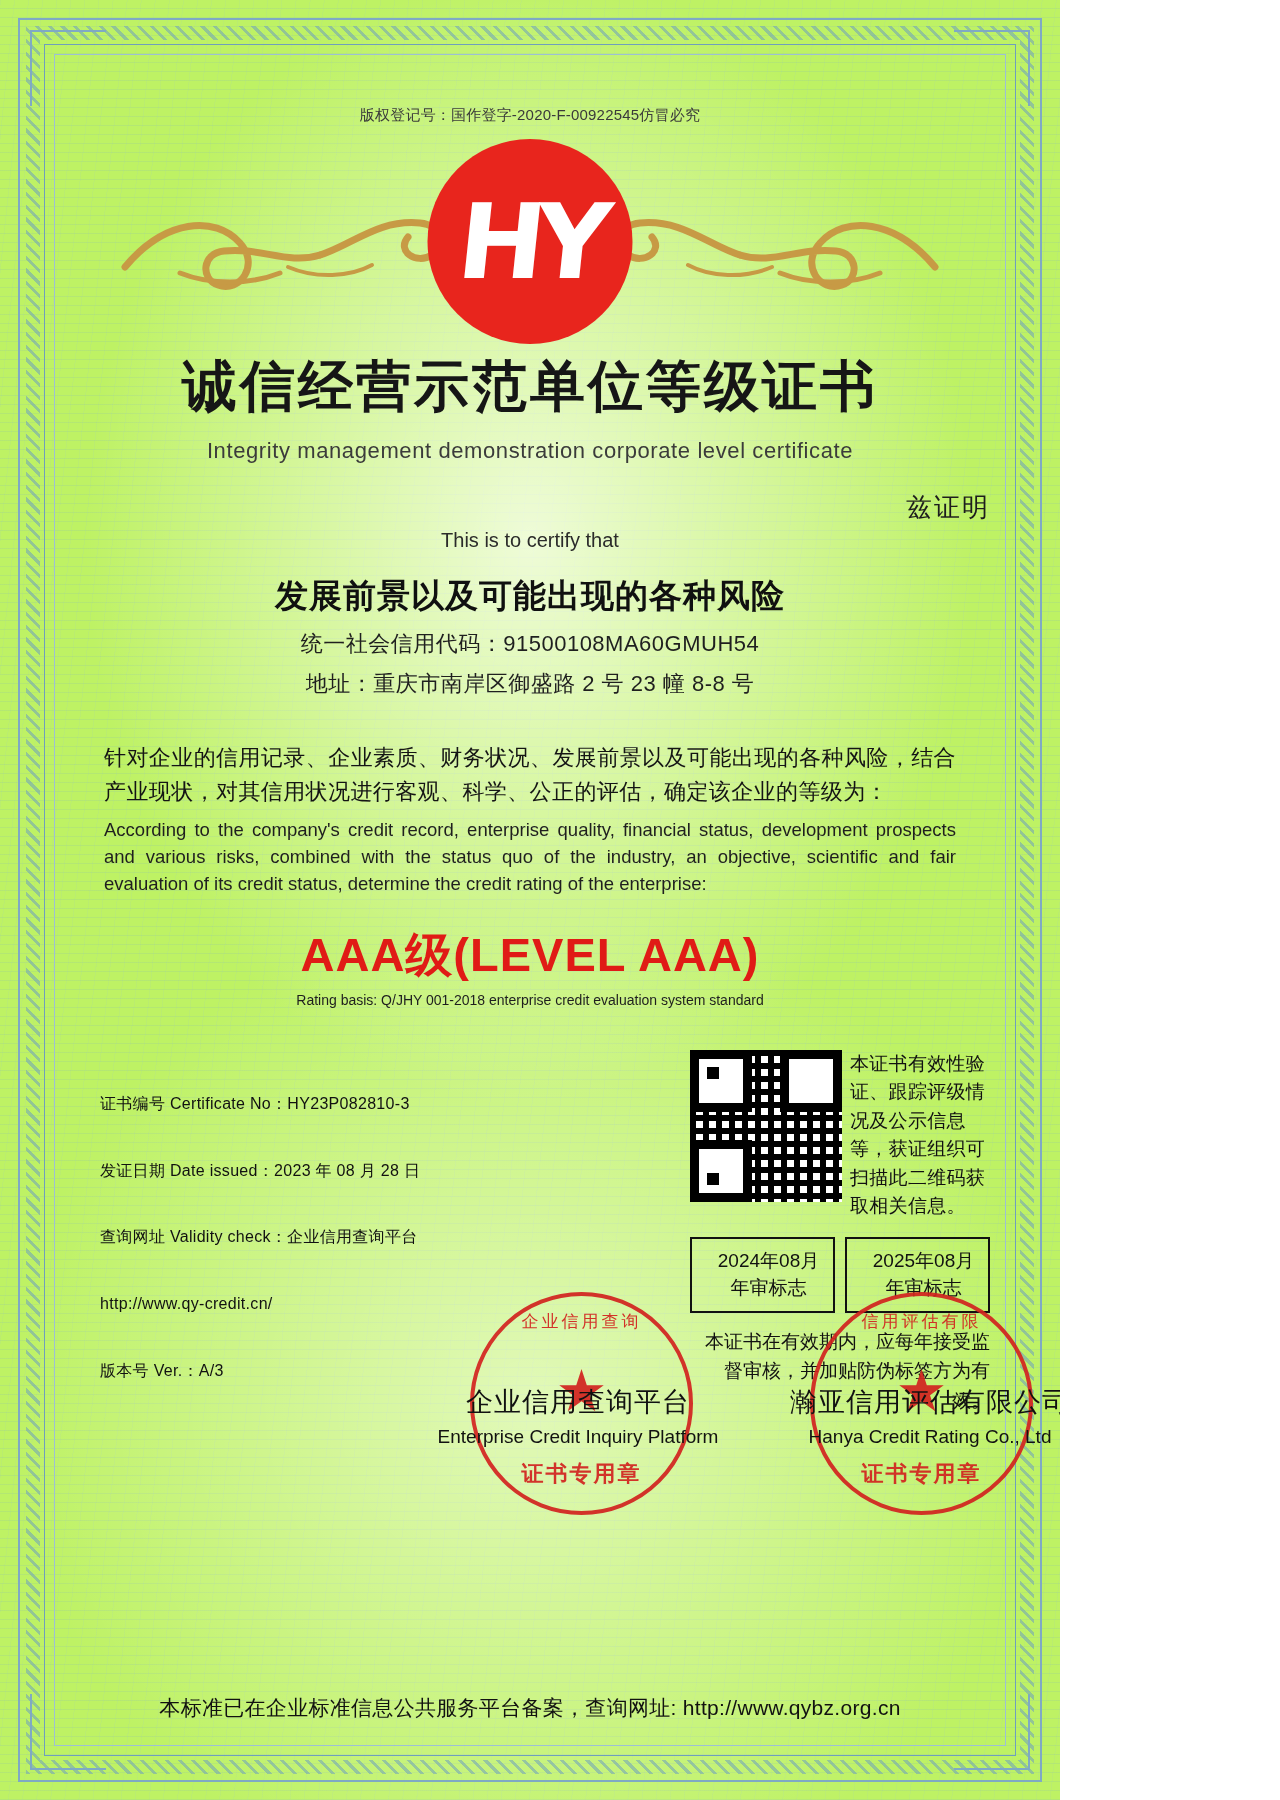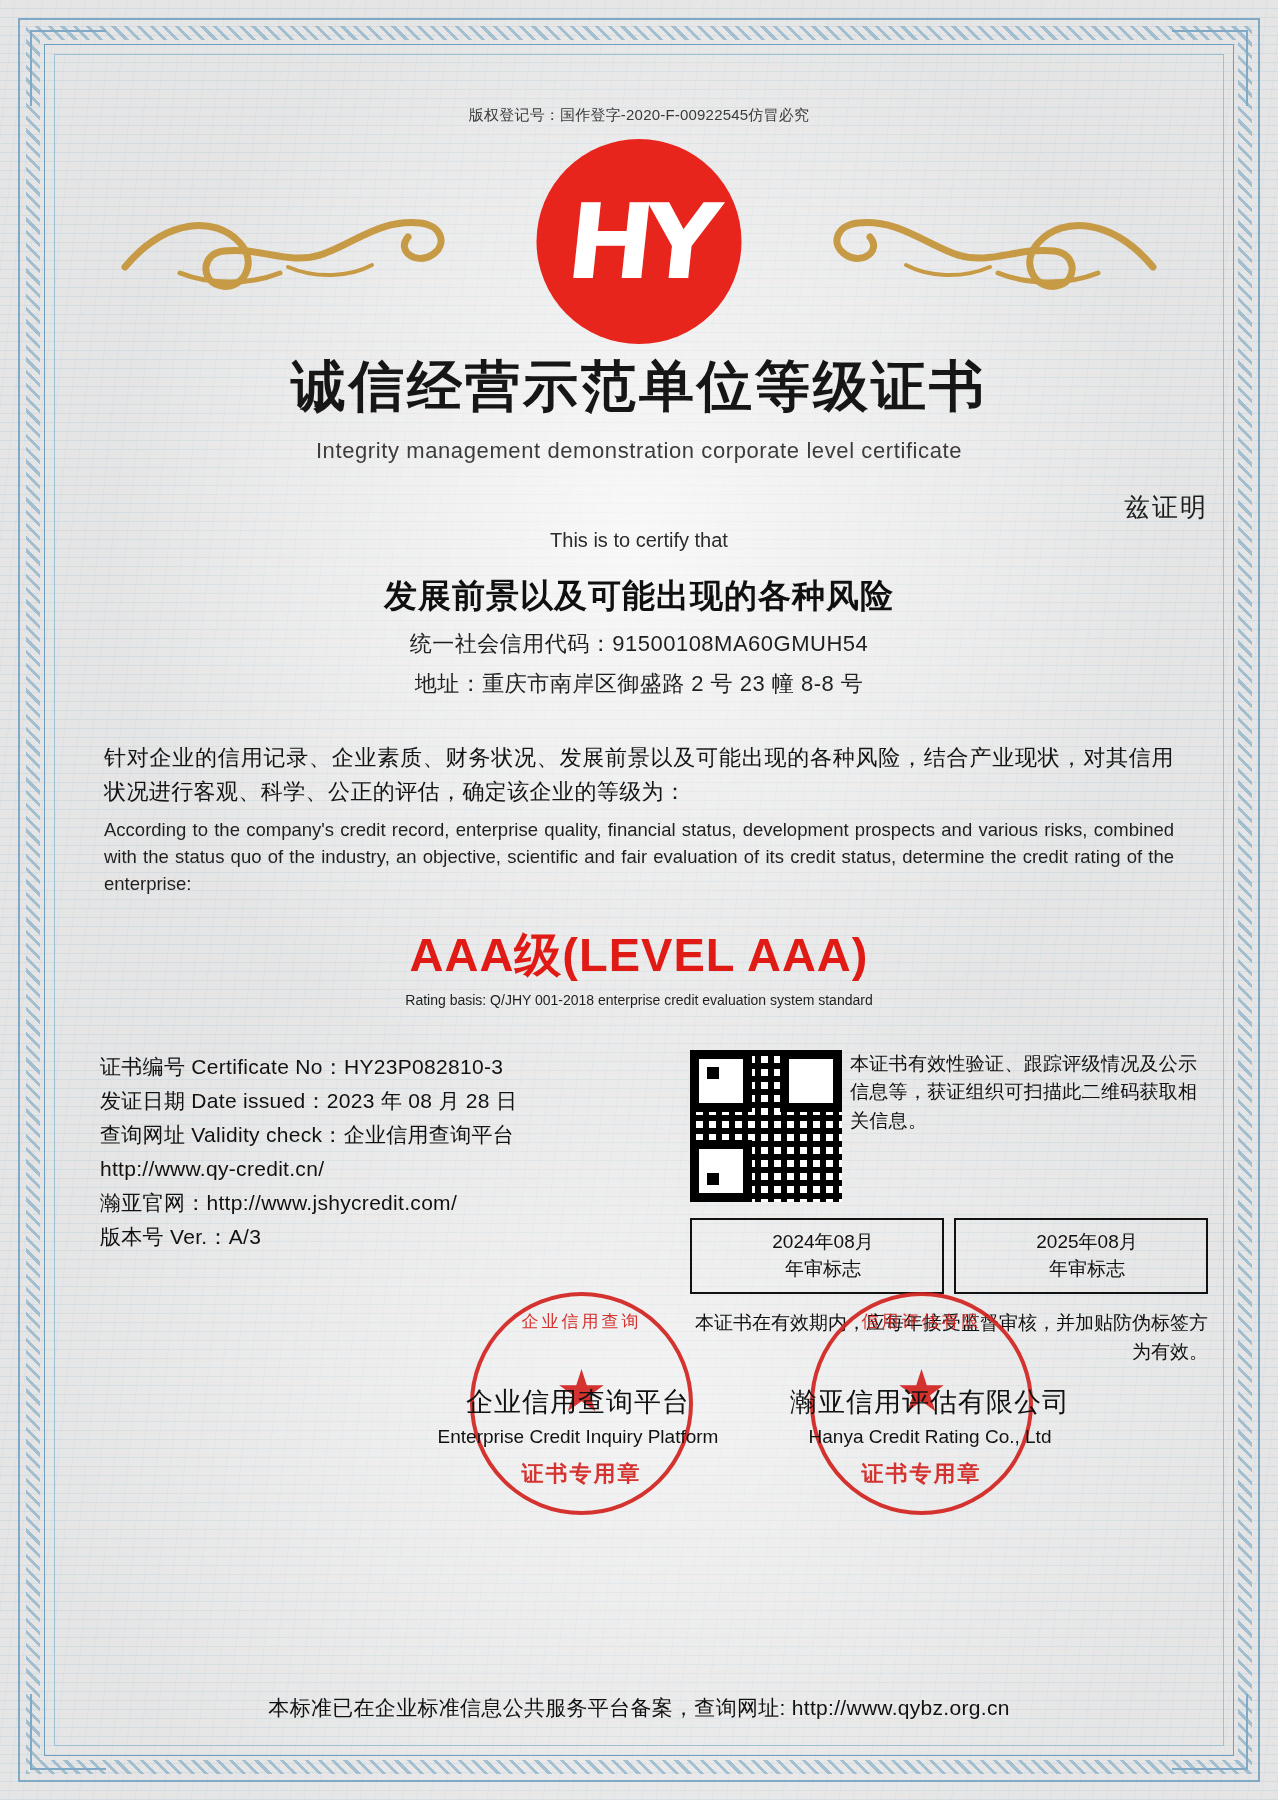--- a/index.html
+++ b/index.html
@@ -8,23 +8,23 @@
     background: #ffffff;
   }
   body {
     width: 1280px;
     height: 1800px;
     font-family: "Liberation Sans", sans-serif;
     overflow: hidden;
   }
   .page {
     position: relative;
-    width: 1278px;
+    width: 1060px;
     height: 1800px;
-    background: #e5e5e5;
+    background: #bef264;
     overflow: hidden;
     text-decoration: underline;
   }
   
   .bg-waves {
     position: absolute;
     inset: 0;
     background:
       repeating-linear-gradient(
         0deg,
@@ -234,24 +234,25 @@
   .detail-row {
     display: flex;
     margin-top: 42px;
   }
   .detail-left {
     width: 620px;
     padding-left: 30px;
     box-sizing: border-box;
   }
   .detail-left div {
-    font-size: 21px;
+    font-size: 16px;
     color: #111;
     line-height: 1.62;
     letter-spacing: .3px;
+    margin-top: 41px;
   }
   .detail-right {
     flex: 1;
     position: relative;
   }
   .qr-area {
     display: flex;
     gap: 8px;
   }
   .qr {
@@ -444,21 +445,20 @@
 
     <div class="level">AAA级(LEVEL AAA)</div>
     <div class="basis-en">Rating basis: Q/JHY 001-2018 enterprise credit evaluation system standard</div>
 
     <div class="detail-row">
       <div class="detail-left">
         <div>证书编号 Certificate No：HY23P082810-3</div>
         <div>发证日期 Date issued：2023 年 08 月 28 日</div>
         <div>查询网址 Validity check：企业信用查询平台</div>
         <div>http://www.qy-credit.cn/</div>
-        <div>瀚亚官网：http://www.jshycredit.com/</div>
         <div>版本号 Ver.：A/3</div>
       </div>
       <div class="detail-right">
         <div class="qr-area">
           <div class="qr">
             <span class="eye3"></span>
             <span class="eye-dot" style="left:17px;top:17px;"></span>
             <span class="eye-dot" style="right:17px;top:17px;"></span>
             <span class="eye-dot" style="left:17px;bottom:17px;"></span>
           </div>

